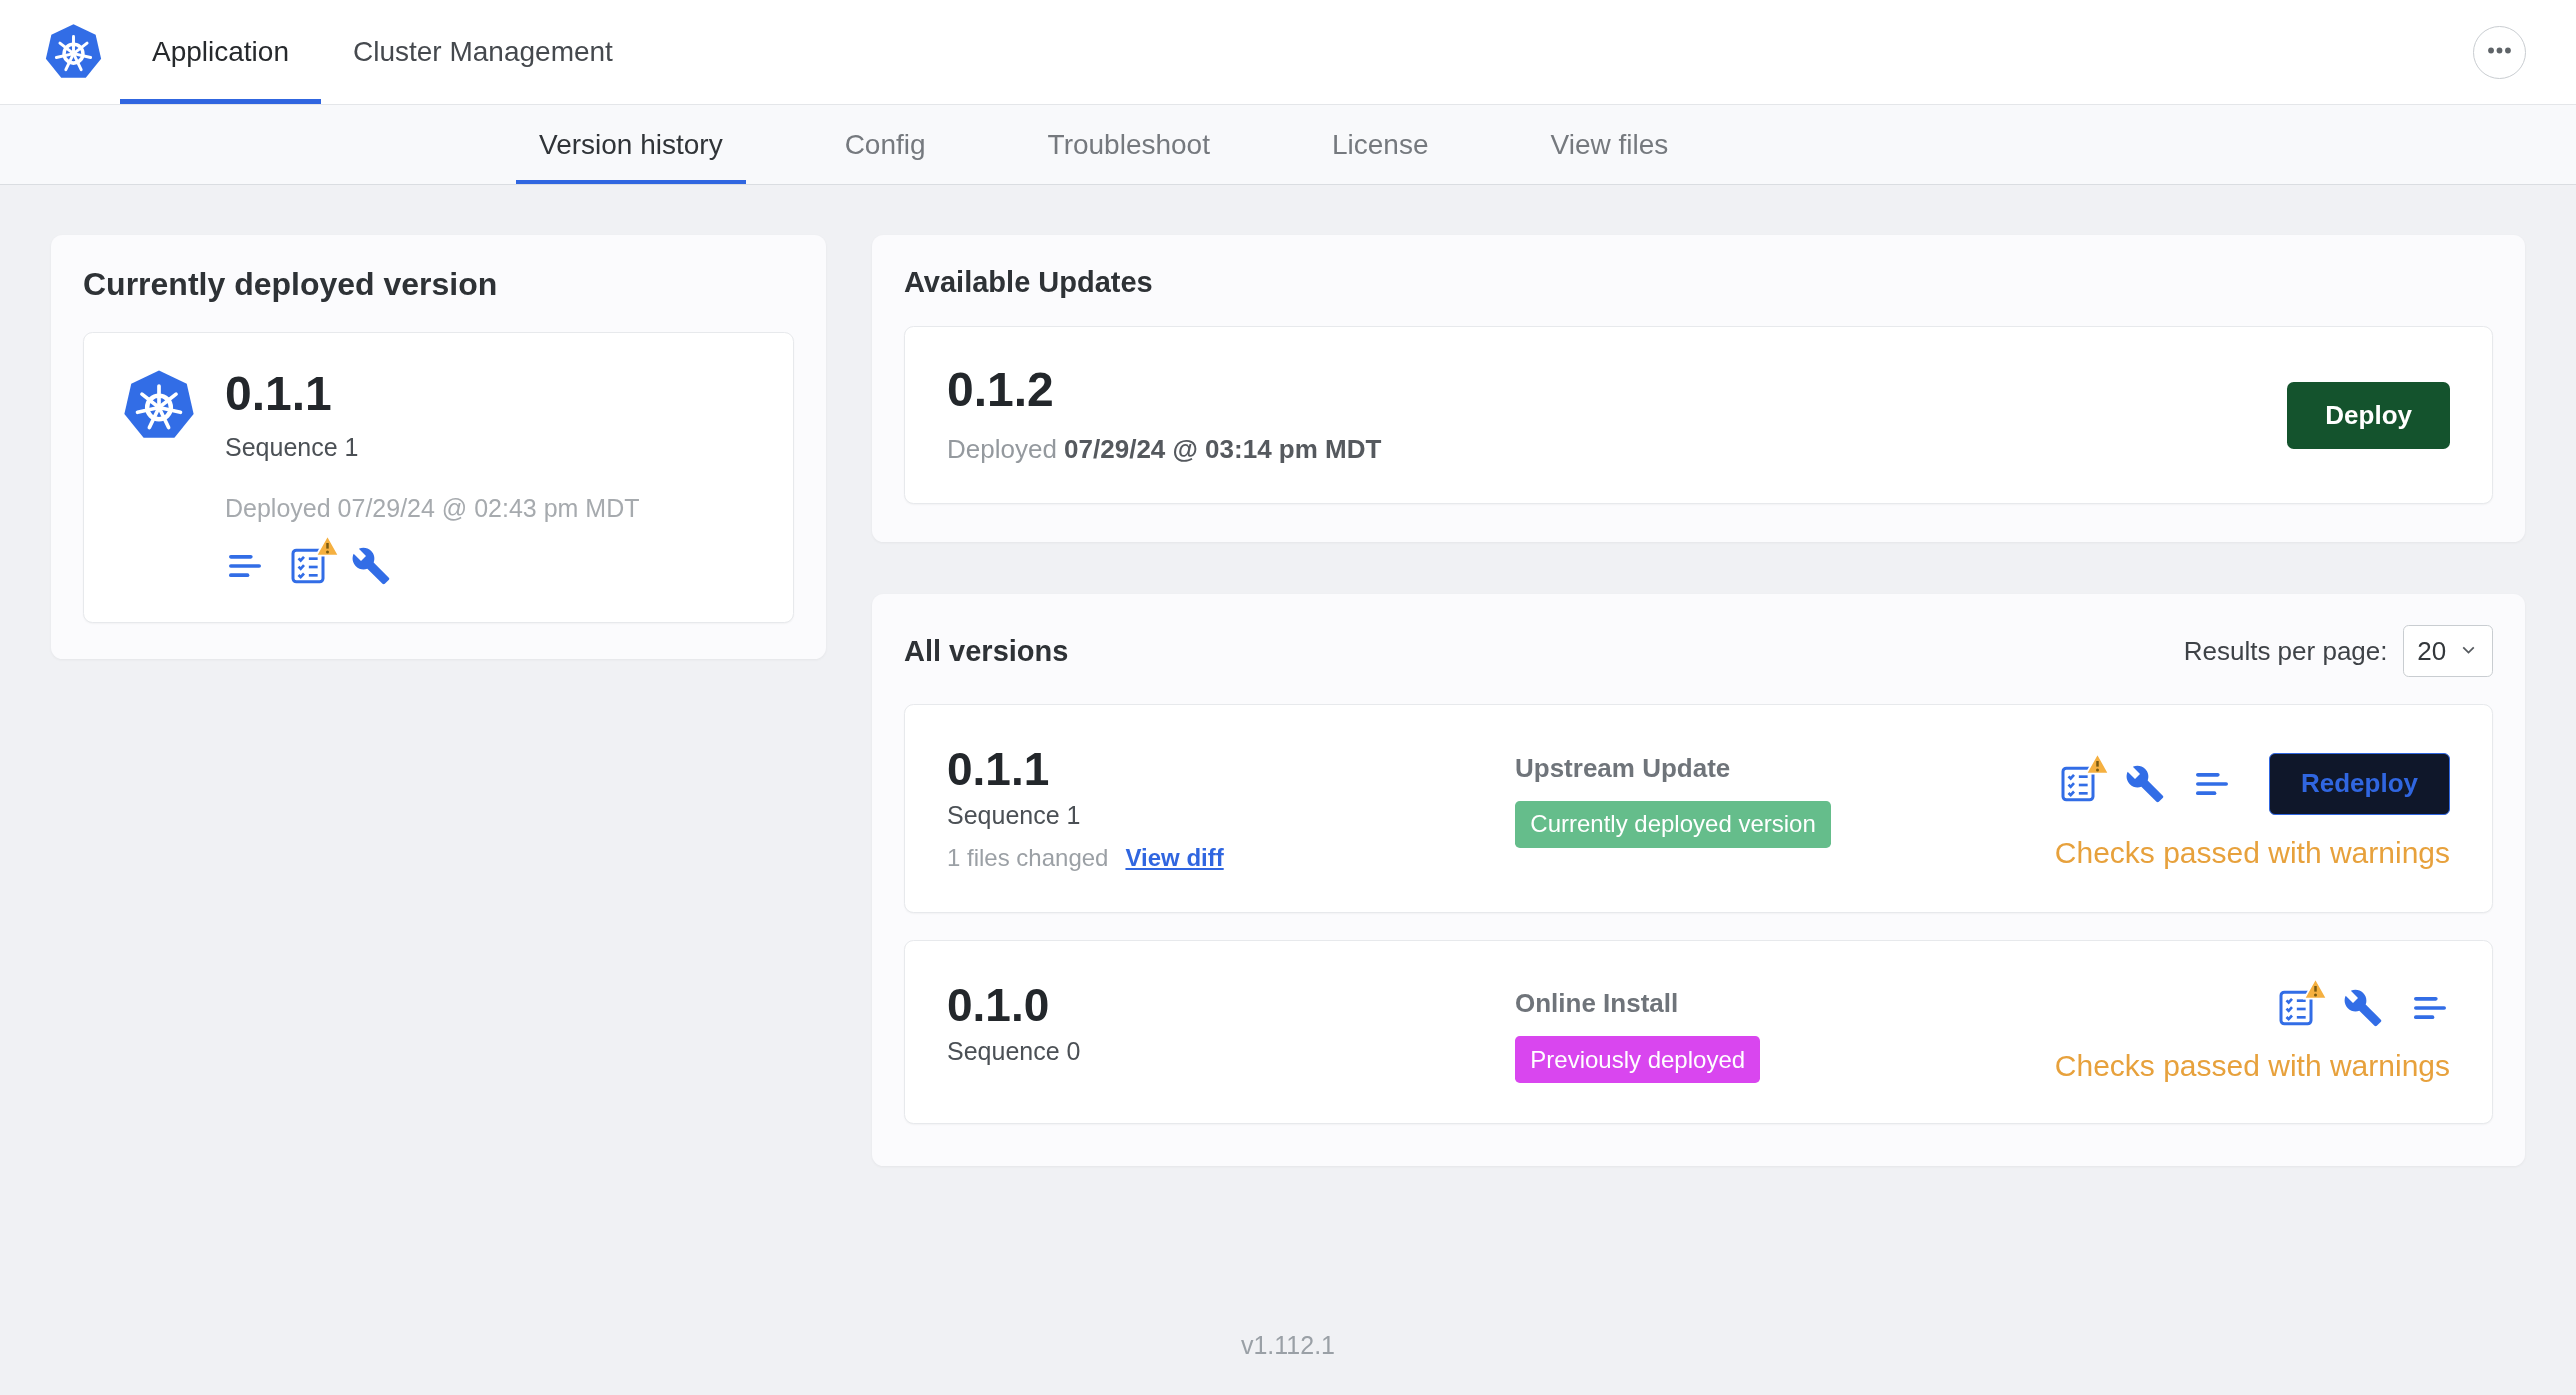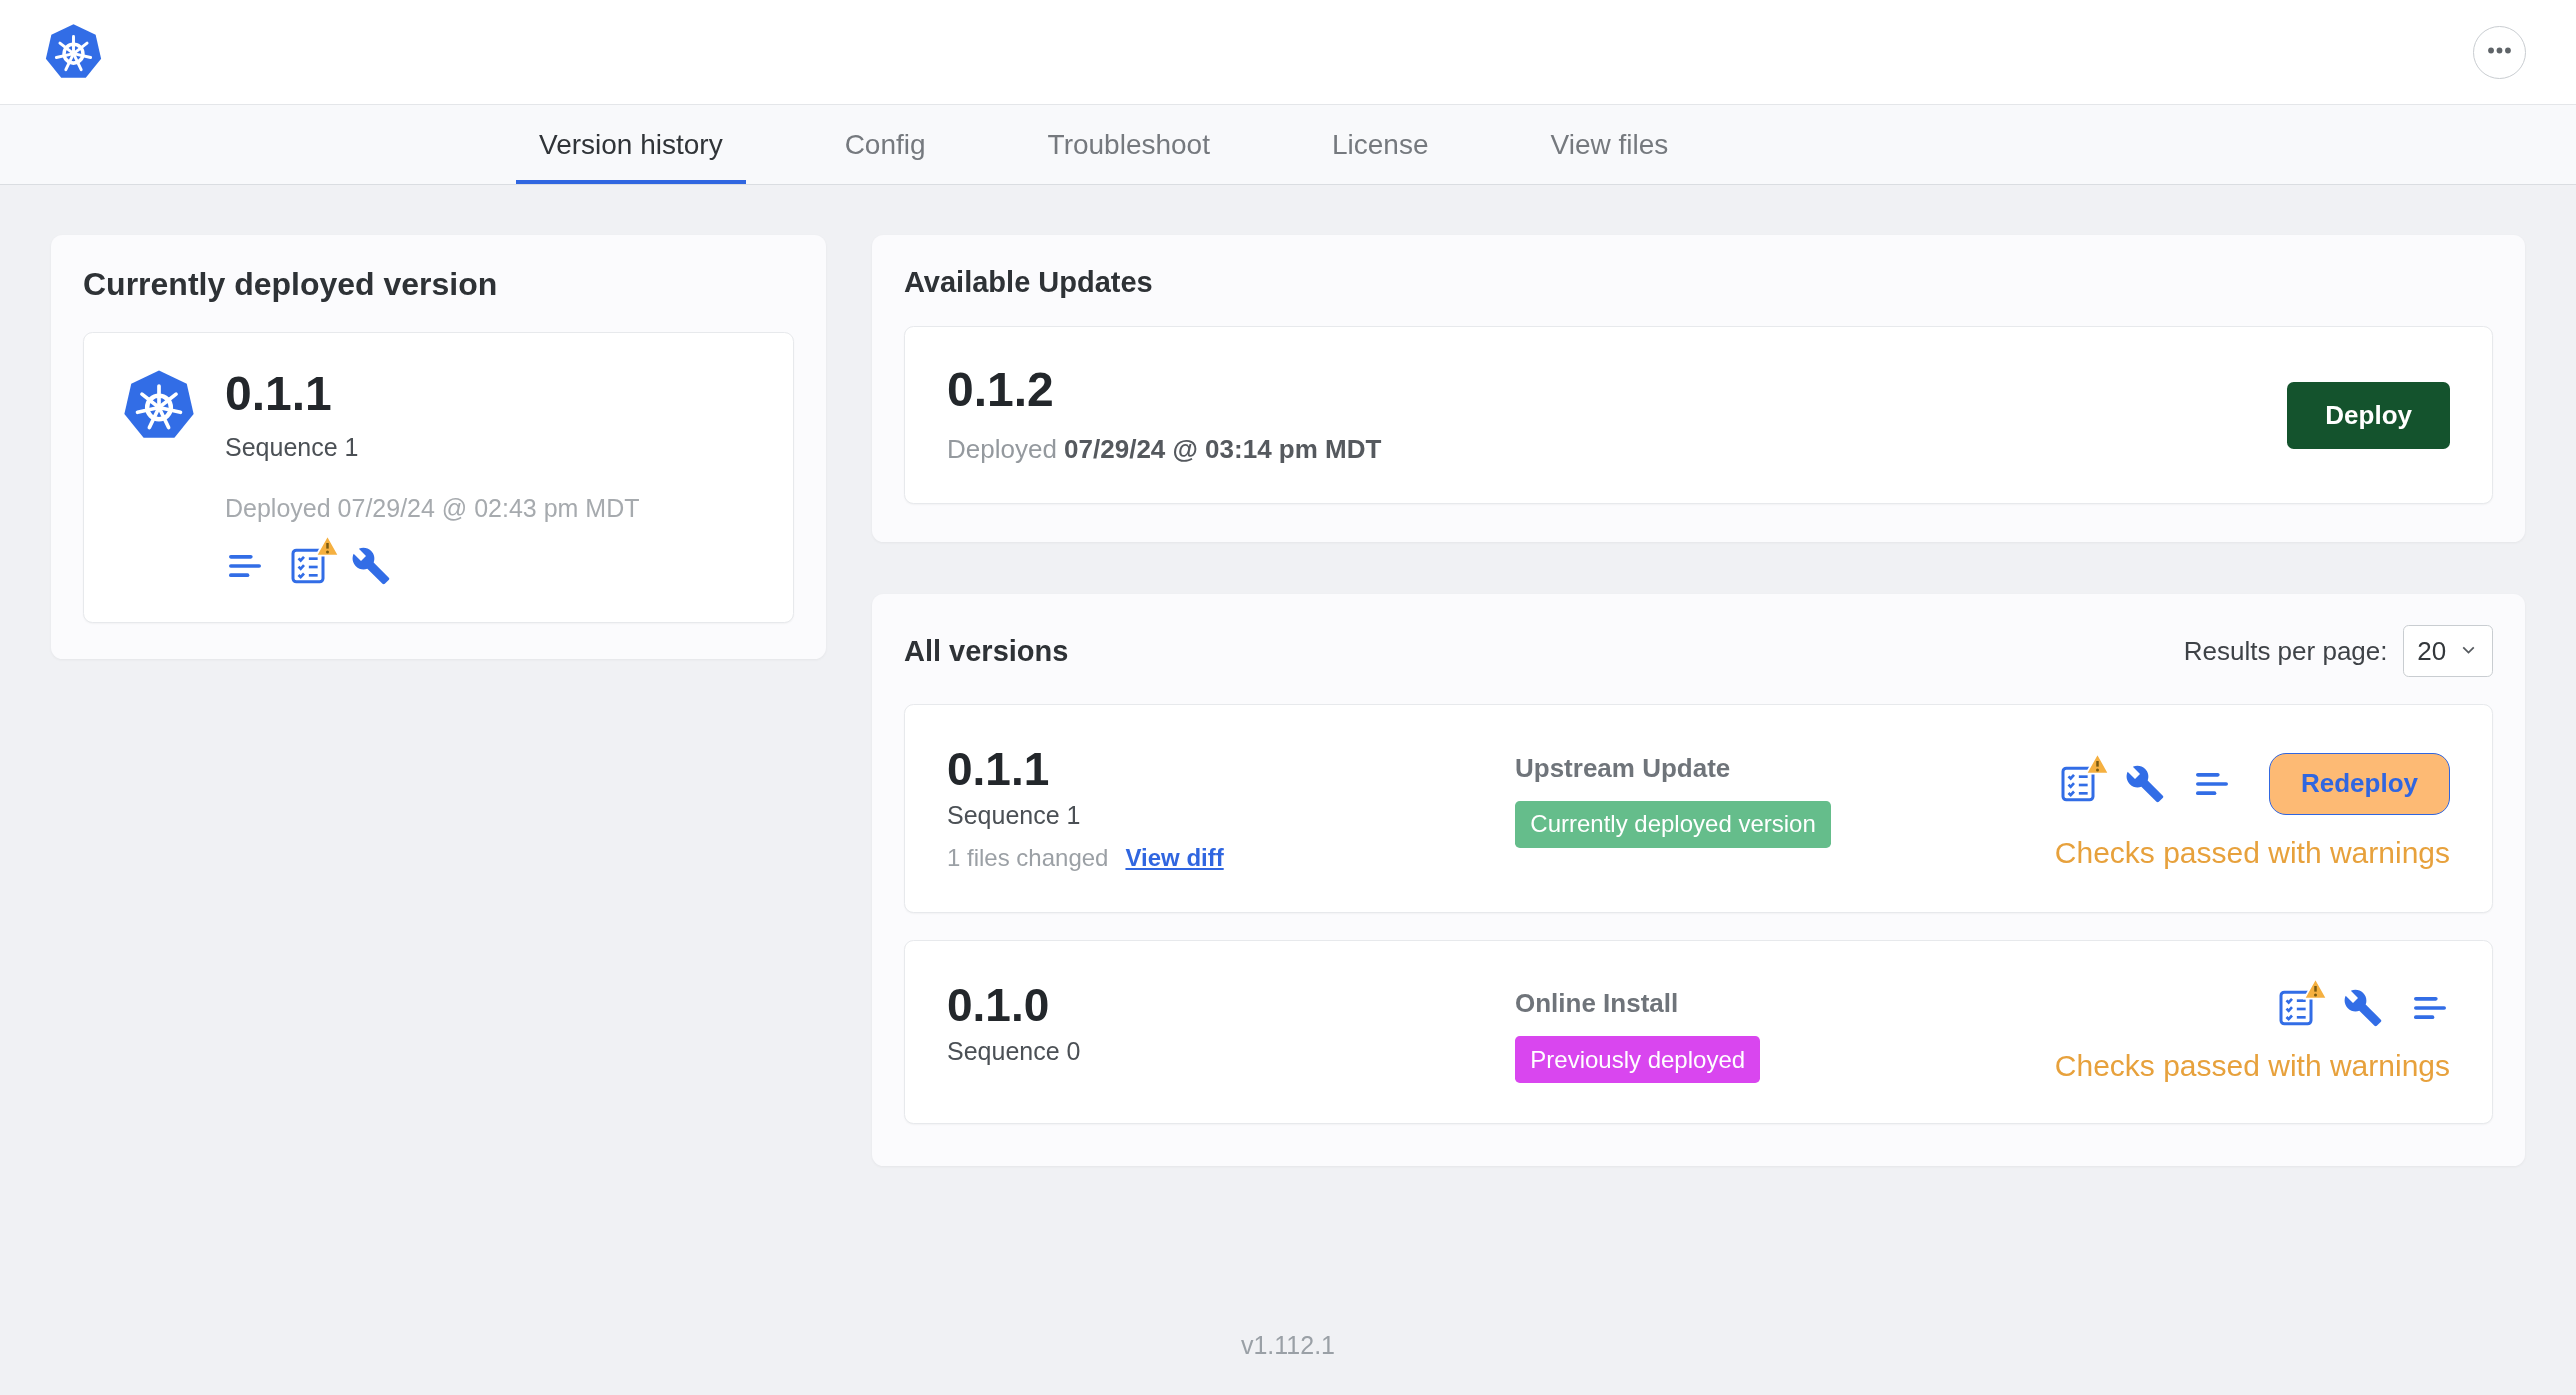--- a/index.html
+++ b/index.html
@@ -113,23 +113,23 @@
   .files-changed { font-size: 24px; color: #9ba0a5; }
   .view-diff { font-size: 24px; font-weight: 700; color: #3066e0; text-decoration: underline; cursor: pointer; }
   .row-mid { padding-top: 7.6px; }
   .row-source { font-size: 26px; font-weight: 700; color: #6f747a; }
   .badge { display: inline-block; margin-top: 17px; padding: 9.5px 15.3px; border-radius: 4.8px; font-size: 24px; color: #fff; }
   .badge.green { background: #65bd8b; }
   .badge.gray  { background: #d946ef; }
   .row-right { display: flex; flex-direction: column; align-items: flex-end; padding-top: 7.6px; }
   .row-actions { display: flex; align-items: center; gap: 27px; }
   .redeploy-btn {
-    margin-left: 9.5px; background: #fdba74; border: 1.9px solid #3066e0; color: #3066e0;
+    margin-left: 9.5px; background: #0f172a; border: 1.9px solid #3066e0; color: #3066e0;
     font-family: inherit; font-size: 26px; font-weight: 700;
-    padding: 14.3px 31px; border-radius: 17px; cursor: pointer;
+    padding: 14.3px 31px; border-radius: 6px; cursor: pointer;
   }
   .checks-text { margin-top: 21px; font-size: 30px; color: #e7a13c; cursor: pointer; }
 
   footer { margin-top: auto; padding: 38px 0 36px; text-align: center; font-size: 25px; color: #9aa0a6; }
 </style>
 </head>
 <body>
 
 <header class="topbar">
   <span class="logo">
@@ -140,20 +140,24 @@
         <line x1="50" y1="52" x2="50" y2="23" stroke-width="5"></line>
         <line x1="50" y1="52" x2="73" y2="34" stroke-width="5"></line>
         <line x1="50" y1="52" x2="79" y2="58.5" stroke-width="5"></line>
         <line x1="50" y1="52" x2="63" y2="79" stroke-width="5"></line>
         <line x1="50" y1="52" x2="37" y2="79" stroke-width="5"></line>
         <line x1="50" y1="52" x2="21" y2="58.5" stroke-width="5"></line>
         <line x1="50" y1="52" x2="27" y2="34" stroke-width="5"></line>
       </g>
     </svg>
   </span>
+  <nav class="top-tabs">
+    <div class="top-tab active">Application</div>
+    <div class="top-tab">Cluster Management</div>
+  </nav>
   <button class="overflow-btn">
     <span>
       <svg viewBox="0 0 24 24" width="29" height="29">
         <circle cx="5" cy="12" r="2.4" fill="#5f6468"></circle>
         <circle cx="12" cy="12" r="2.4" fill="#5f6468"></circle>
         <circle cx="19" cy="12" r="2.4" fill="#5f6468"></circle>
       </svg>
     </span>
   </button>
 </header>

